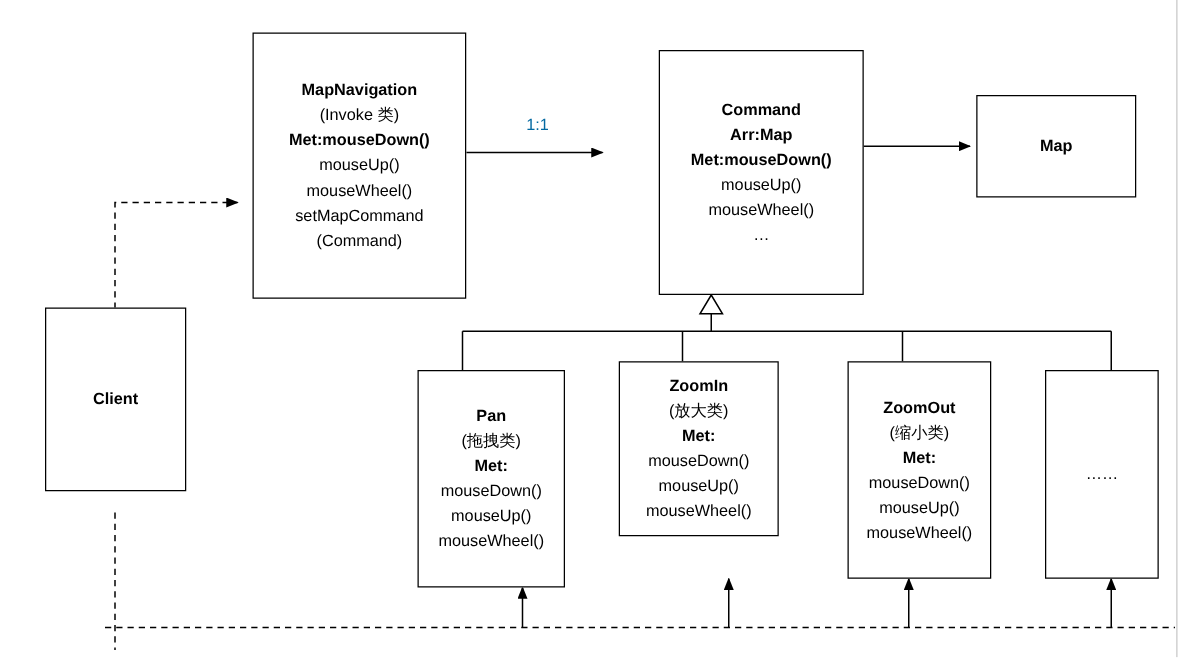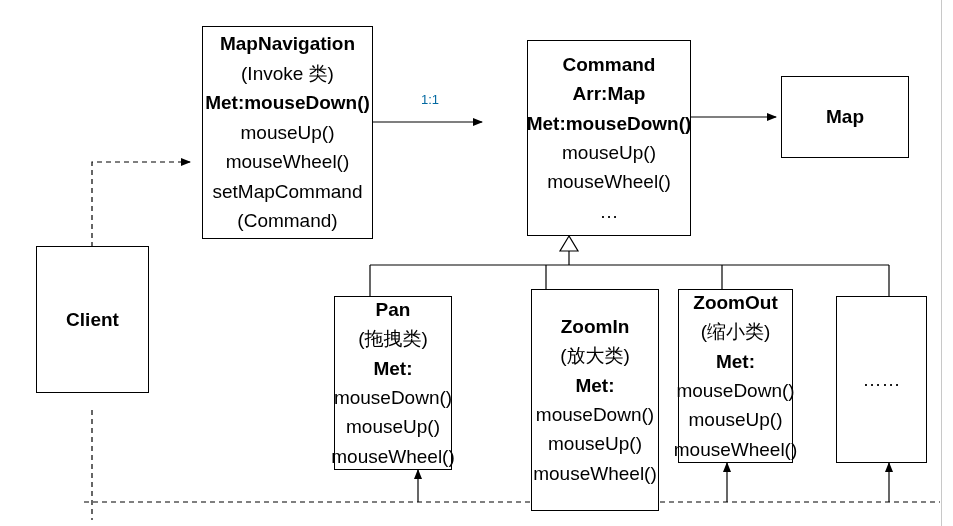--- a/index.html
+++ b/index.html
@@ -20,21 +20,21 @@
   .box {
     position: absolute;
     border: 1px solid #000000;
     background: #ffffff;
     box-sizing: border-box;
     display: flex;
     flex-direction: column;
     align-items: center;
     justify-content: center;
     text-align: right;
-    font-size: 19px;
+    font-size: 13px;
     color: #000000;
     line-height: 1.55;
   }
   .box .ln { display: block; white-space: nowrap; }
   .bold { font-weight: bold; }
   svg.edges {
     position: absolute;
     left: 0; top: 0;
     width: 953px;
     height: 526px;
@@ -119,21 +119,21 @@
 
   <div class="box" style="left:334px; top:296px; width:118px; height:174px;">
     <span class="ln bold">Pan</span>
     <span class="ln">(拖拽类)</span>
     <span class="ln bold">Met:</span>
     <span class="ln">mouseDown()</span>
     <span class="ln">mouseUp()</span>
     <span class="ln">mouseWheel()</span>
   </div>
 
-  <div class="box" style="left:531px; top:289px; width:128px; height:222px;">
+  <div class="box" style="left:495px; top:289px; width:128px; height:140px;">
     <span class="ln bold">ZoomIn</span>
     <span class="ln">(放大类)</span>
     <span class="ln bold">Met:</span>
     <span class="ln">mouseDown()</span>
     <span class="ln">mouseUp()</span>
     <span class="ln">mouseWheel()</span>
   </div>
 
   <div class="box" style="left:678px; top:289px; width:115px; height:174px;">
     <span class="ln bold">ZoomOut</span>

